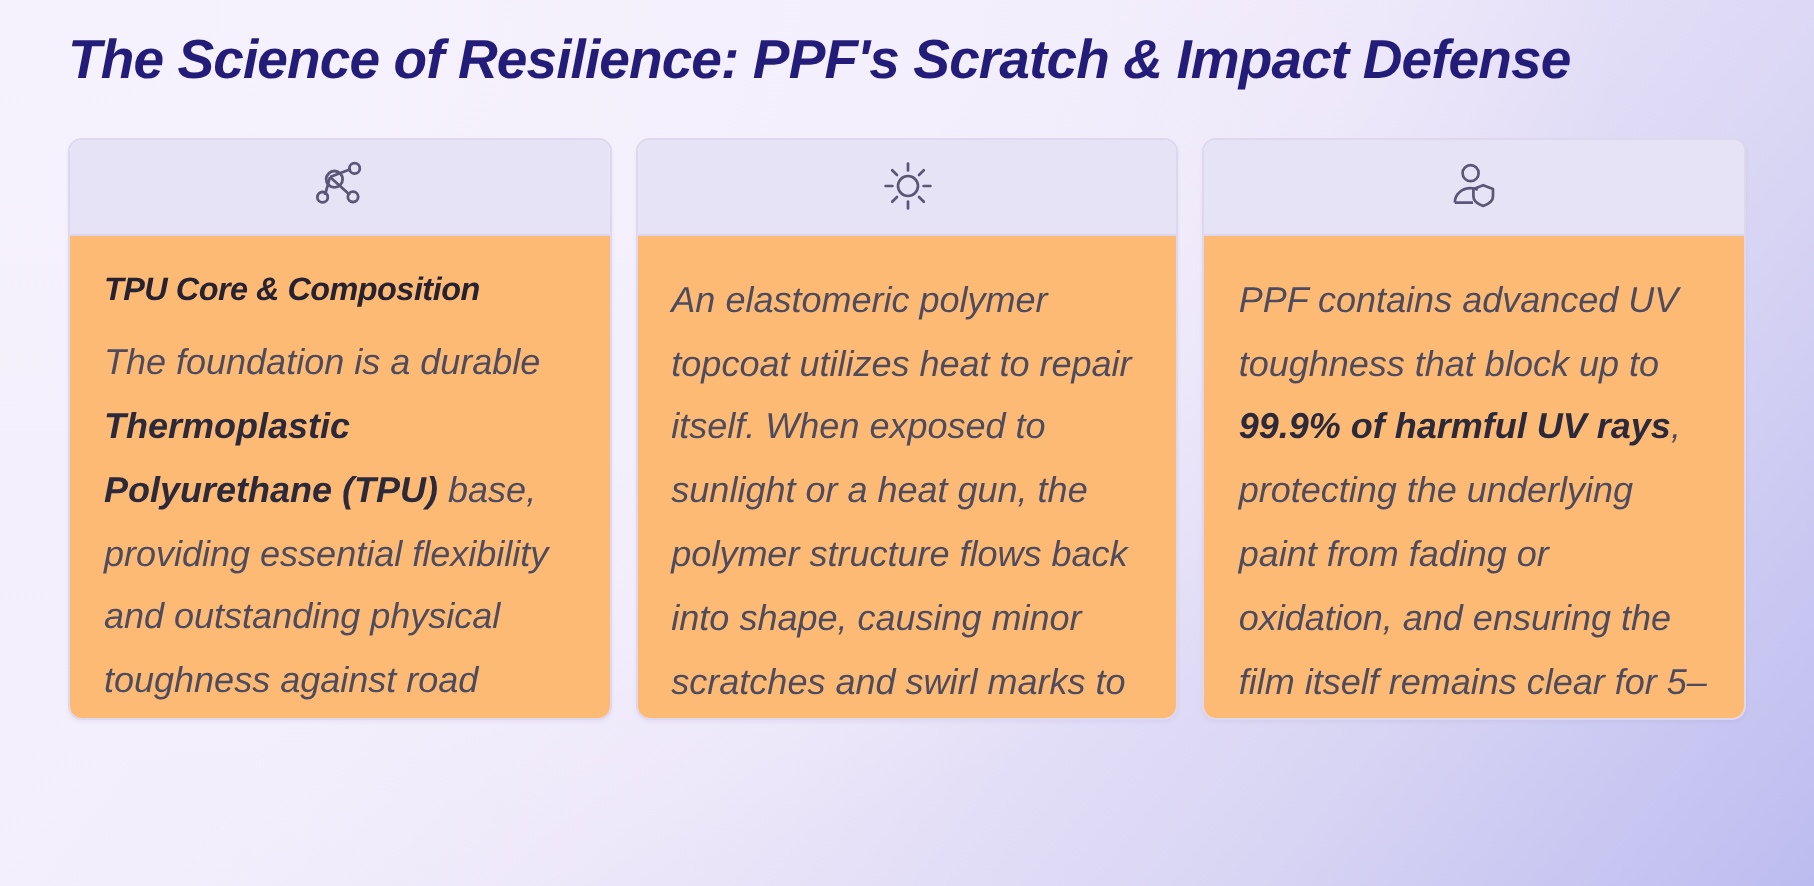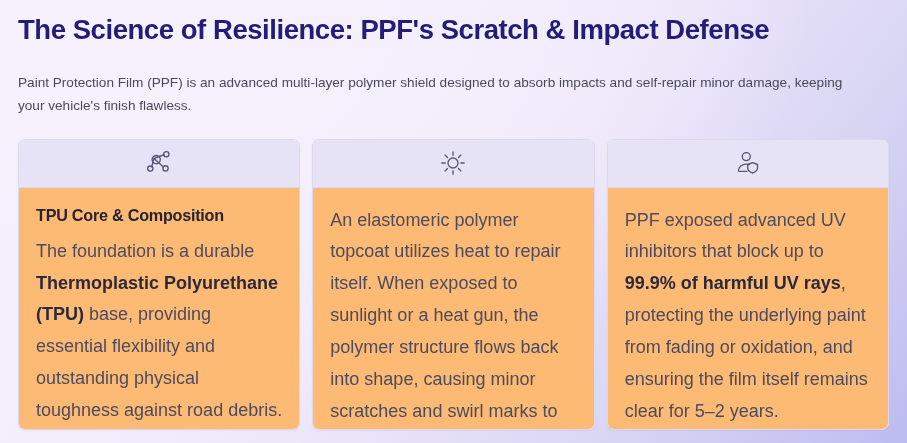--- a/index.html
+++ b/index.html
@@ -23,21 +23,22 @@
     background:
       radial-gradient(120% 150% at 3% 0%, #f6f2fd 0%, #f4effc 38%, rgba(244,239,252,0) 72%),
       linear-gradient(128deg, #f5f1fd 0%, #f3eefc 34%, #eae4f9 56%, #d9d6f4 76%, #bdbcf0 100%);
   }
 
   .content {
     position: absolute;
     left: 0; top: 0;
     width: 907px;
     height: 443px;
-    padding: 0 18px;
+    padding: 0 34px;
+    font-style: italic;
   }
 
   
   .page-title {
     margin-top: 12px;
     font-size: 27.5px;
     font-weight: 700;
     letter-spacing: -0.45px;
     color: #241c79;
     line-height: 1.3;
@@ -122,21 +123,20 @@
 </style>
 </head>
 <body>
 
 <div class="page"></div>
 
 <div class="content">
 
   <h1 class="page-title">The Science of Resilience: PPF's Scratch &amp; Impact Defense</h1>
 
-  <p class="intro">Paint Protection Film (PPF) is an advanced multi-layer polymer shield designed to absorb impacts and self-repair minor damage, keeping your vehicle's finish flawless.</p>
 
   <div class="cards">
 
     <div class="card">
       <div class="card-header">
         <span class="card-icon">
           <svg width="28" height="26" viewBox="0 0 28 26" fill="none" stroke="#5b5676" stroke-width="1.4">
             <line x1="9" y1="8.5" x2="19.5" y2="4.5"></line>
             <line x1="9" y1="8.5" x2="6.5" y2="17.5"></line>
             <line x1="9" y1="8.5" x2="19" y2="17.5"></line>
@@ -179,18 +179,18 @@
         <span class="card-icon">
           <svg width="26" height="26" viewBox="0 0 26 26" fill="none" stroke="#5b5676" stroke-width="1.35" stroke-linejoin="round">
             <circle cx="11.3" cy="6.6" r="4"></circle>
             <path d="M3.4 21.3c0-4.3 3.6-7.2 7.9-7.2 1.3 0 2.5.25 3.6.72"></path>
             <path d="M3.4 21.3h9.1"></path>
             <path d="M17.6 12.6l4.9 1.9v3.6c0 2.3-2.2 3.9-4.9 4.9-2.7-1-4.9-2.6-4.9-4.9v-3.6z"></path>
           </svg>
         </span>
       </div>
       <div class="card-body">
-        <p class="card-text"><span>PPF exposed advanced UV inhibitors that block up to </span><b>99.9% of harmful UV rays</b><span>, protecting the underlying paint from fading or oxidation, and ensuring the film itself remains clear for 5–2 years.</span></p>
+        <p class="card-text"><span>PPF contains advanced UV toughness that block up to </span><b>99.9% of harmful UV rays</b><span>, protecting the underlying paint from fading or oxidation, and ensuring the film itself remains clear for 5–2 years.</span></p>
       </div>
     </div>
 
   </div>
 </div>
 
 </body></html>

